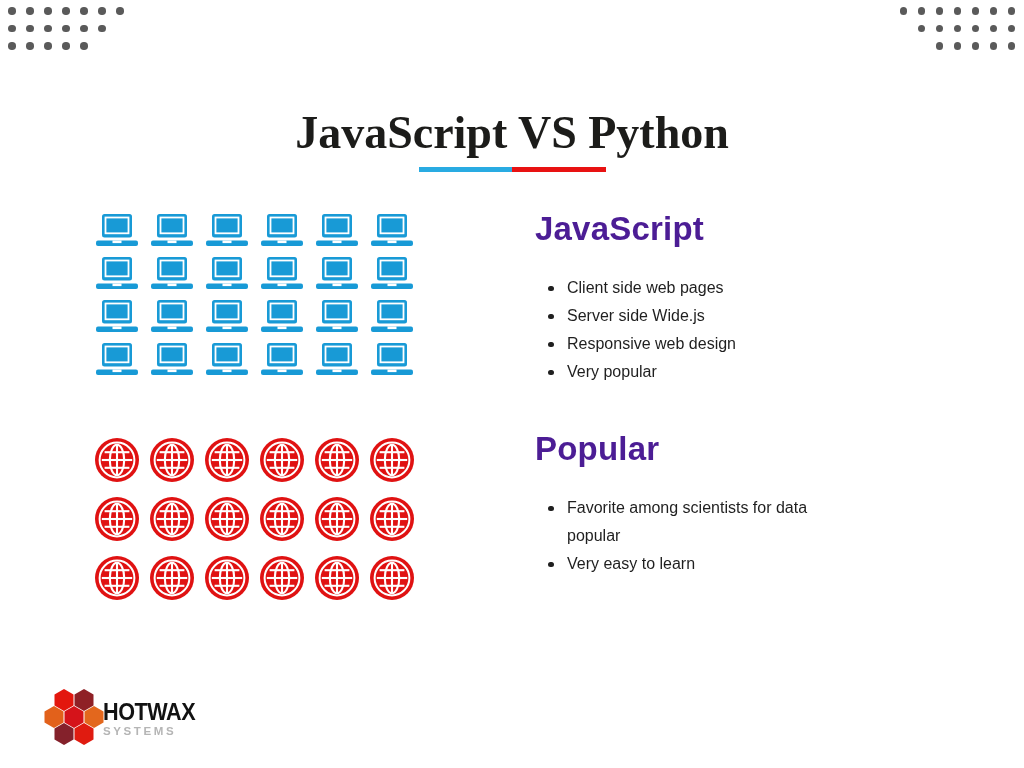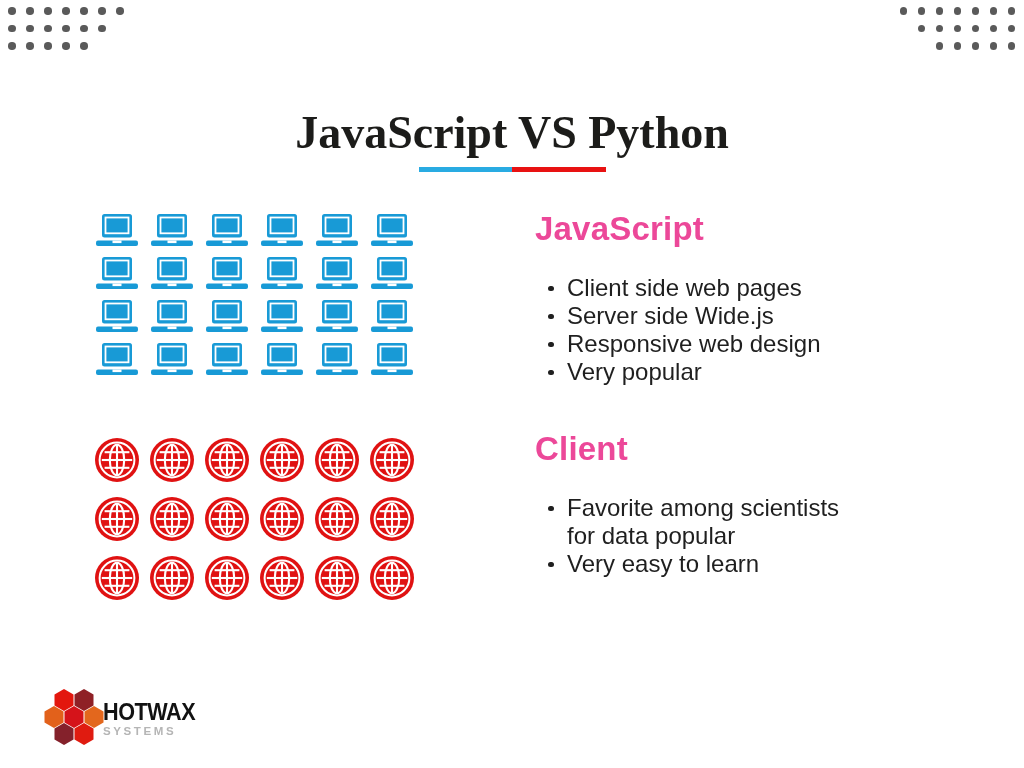--- a/index.html
+++ b/index.html
@@ -47,27 +47,27 @@
     column-gap:11px; row-gap:11px;
     color:var(--red,#e01212);
   }
   .icon-cell { display:block; }
 
   
   .section { position:absolute; left:535px; width:420px; }
   .section-js { top:210px; }
   .section-py { top:430px; }
   .section-heading {
-    font-size:33px; font-weight:700; color:#ec4899; letter-spacing:0.2px;
+    font-size:33px; font-weight:700; color:#4c1d95; letter-spacing:0.2px;
     line-height:38px;
   }
   .bullet-list { list-style:none; margin-top:26px; width:320px; }
   .bullet-list li {
     position:relative; padding-left:32px;
-    font-size:24px; line-height:28px; color:#1f1f1f;
+    font-size:16px; line-height:28px; color:#1f1f1f;
   }
   .bullet-list li::before {
     content:""; position:absolute; left:13px; top:11.5px;
     width:5.5px; height:5.5px; border-radius:50%; background:#1f1f1f;
   }
 
   
   .logo { position:absolute; left:42px; top:684px; width:180px; height:66px; }
   .logo-hexes { position:absolute; left:0; top:0; }
   .logo-text { position:absolute; left:61px; top:16px; width:96px; }
@@ -607,21 +607,21 @@
   <h2 class="section-heading">JavaScript</h2>
   <ul class="bullet-list">
     <li>Client side web pages</li>
     <li>Server side Wide.js</li>
     <li>Responsive web design</li>
     <li>Very popular</li>
   </ul>
 </section>
 
 <section class="section section-py">
-  <h2 class="section-heading">Client</h2>
+  <h2 class="section-heading">Popular</h2>
   <ul class="bullet-list">
     <li>Favorite among scientists for data popular</li>
     <li>Very easy to learn</li>
   </ul>
 </section>
 
 <div class="logo">
   <svg class="logo-hexes" width="64" height="66" viewBox="0 0 64 66" aria-hidden="true">
     <polygon points="22,5 31.5,10.5 31.5,21.5 22,27 12.5,21.5 12.5,10.5" fill="#e3170e"></polygon>
     <polygon points="42,5 51.5,10.5 51.5,21.5 42,27 32.5,21.5 32.5,10.5" fill="#8f2026"></polygon>

